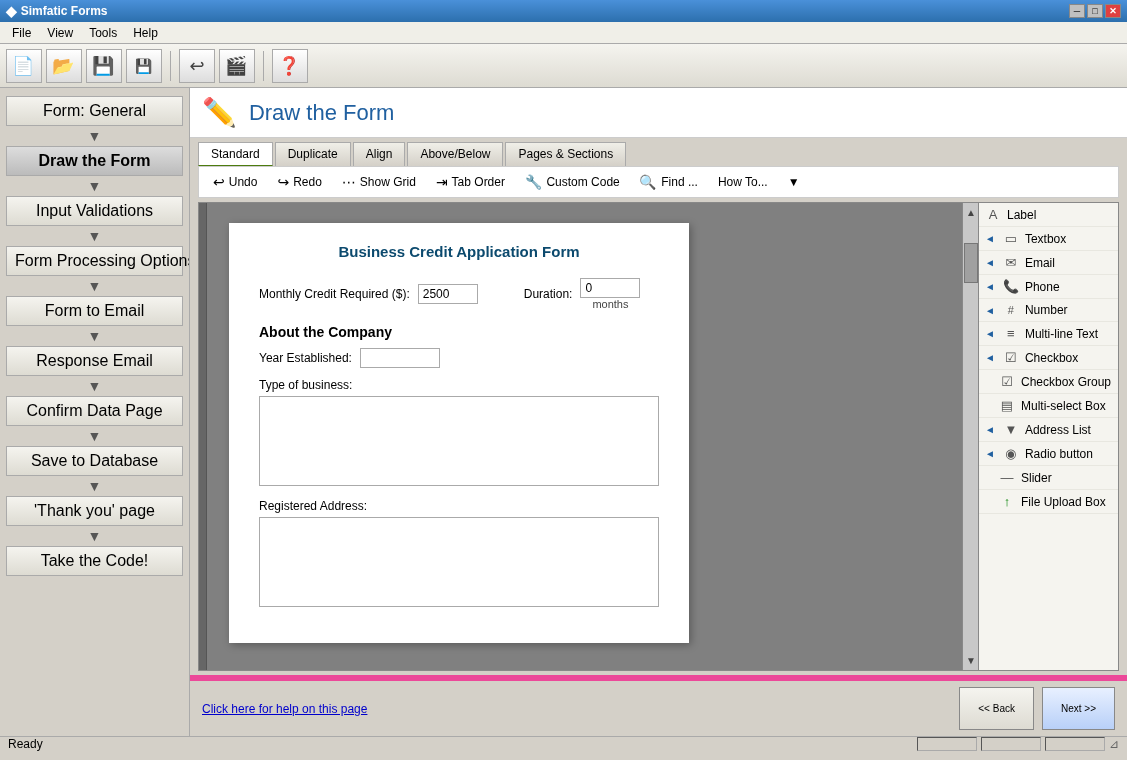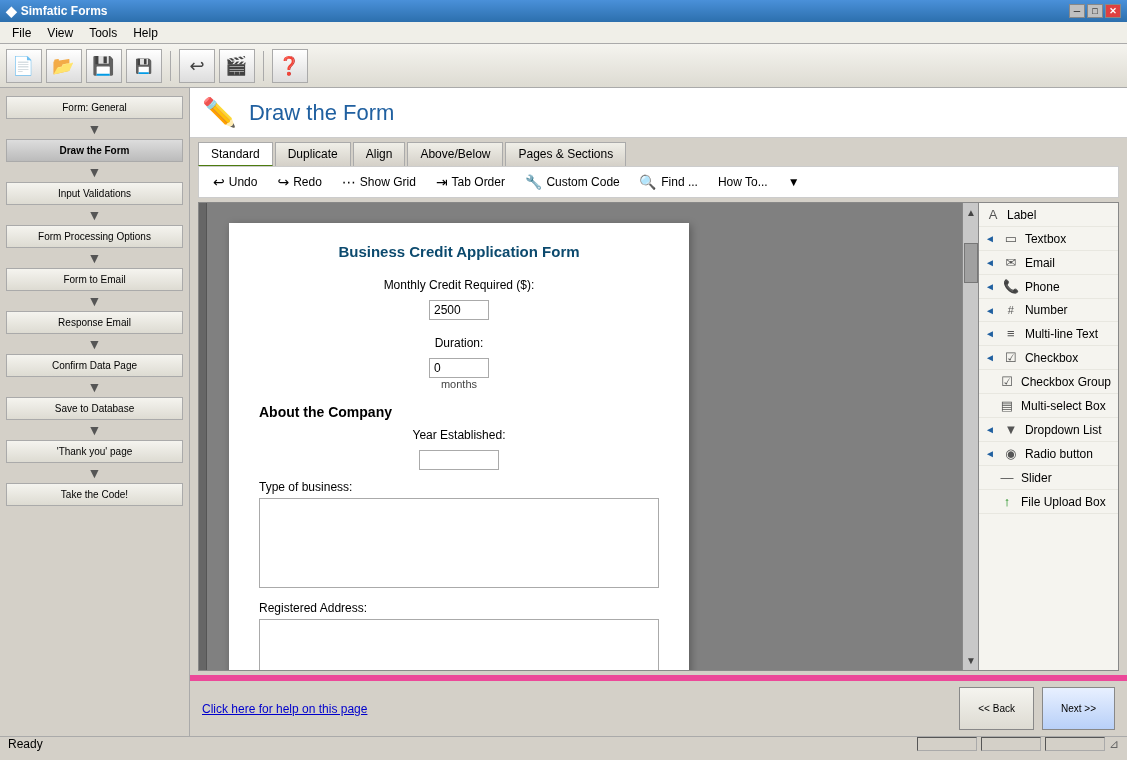--- a/index.html
+++ b/index.html
@@ -82,21 +82,21 @@
       gap: 2px;
       border-right: 1px solid #aaa;
       overflow-y: auto;
     }
     .sidebar-btn {
       background: linear-gradient(to bottom, #f5f4ef, #dddbd2);
       border: 1px solid #aaa;
       padding: 5px 8px;
       text-align: center;
       cursor: pointer;
-      font-size: 10px;
+      font-size: 16px;
       color: #000;
       white-space: nowrap;
     }
     .sidebar-btn.active {
       background: linear-gradient(to bottom, #ddd, #bbb);
       font-weight: bold;
     }
     .sidebar-arrow {
       text-align: center;
       color: #555;
@@ -203,21 +203,20 @@
       font-size: 15px;
       font-weight: bold;
       margin-bottom: 18px;
       color: #0c4a6e;
     }
     .form-row {
       display: flex;
       align-items: center;
       margin-bottom: 10px;
       gap: 8px;
-      flex-direction: column;
     }
     .form-label { font-size: 12px; color: #000; white-space: nowrap; }
     .form-input {
       border: 1px solid #aaa;
       padding: 2px 4px;
       font-size: 12px;
       height: 20px;
     }
     .form-section-title {
       font-size: 14px;
@@ -498,21 +497,21 @@
         </div>
 
         <div class="panel-item">
           <span class="panel-icon" style="margin-left:14px;">▤</span>
           <span class="panel-label">Multi-select Box</span>
         </div>
 
         <div class="panel-item">
           <span class="panel-arrow">◄</span>
           <span class="panel-icon">▼</span>
-          <span class="panel-label">Dropdown List</span>
+          <span class="panel-label">Address List</span>
         </div>
 
         <div class="panel-item">
           <span class="panel-arrow">◄</span>
           <span class="panel-icon">◉</span>
           <span class="panel-label">Radio button</span>
         </div>
 
         <div class="panel-item">
           <span class="panel-icon" style="margin-left:14px;">—</span>

